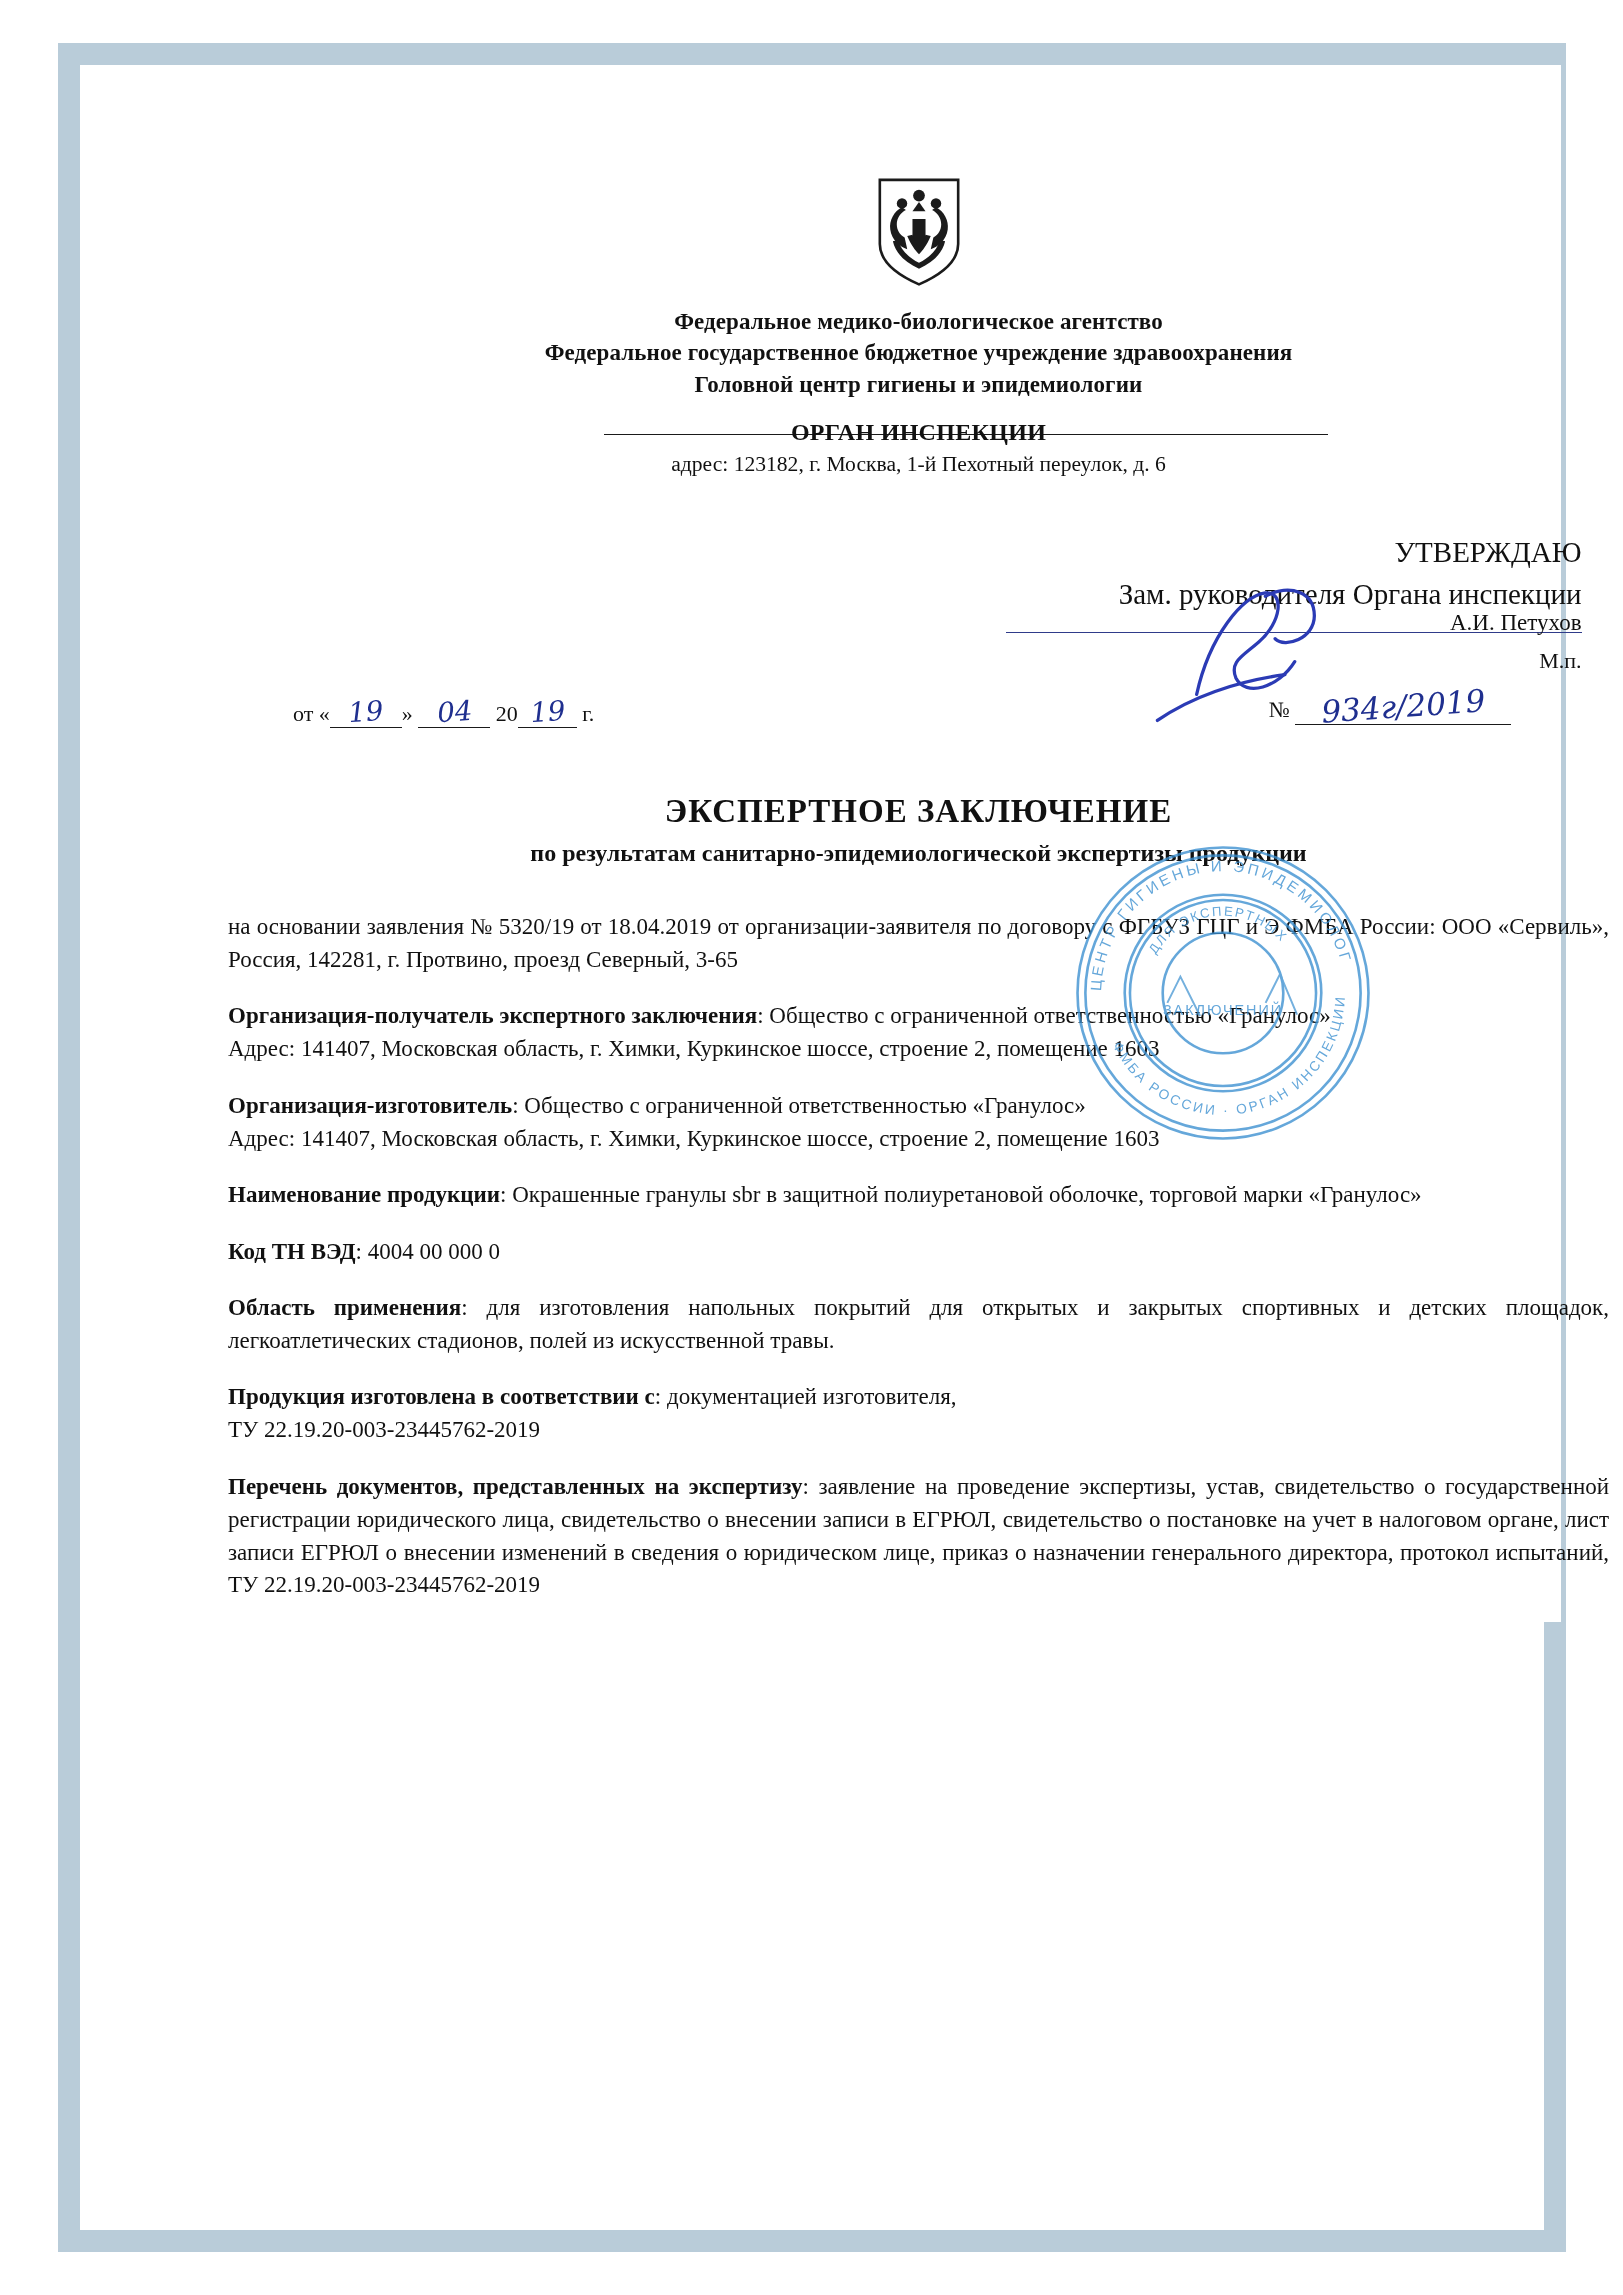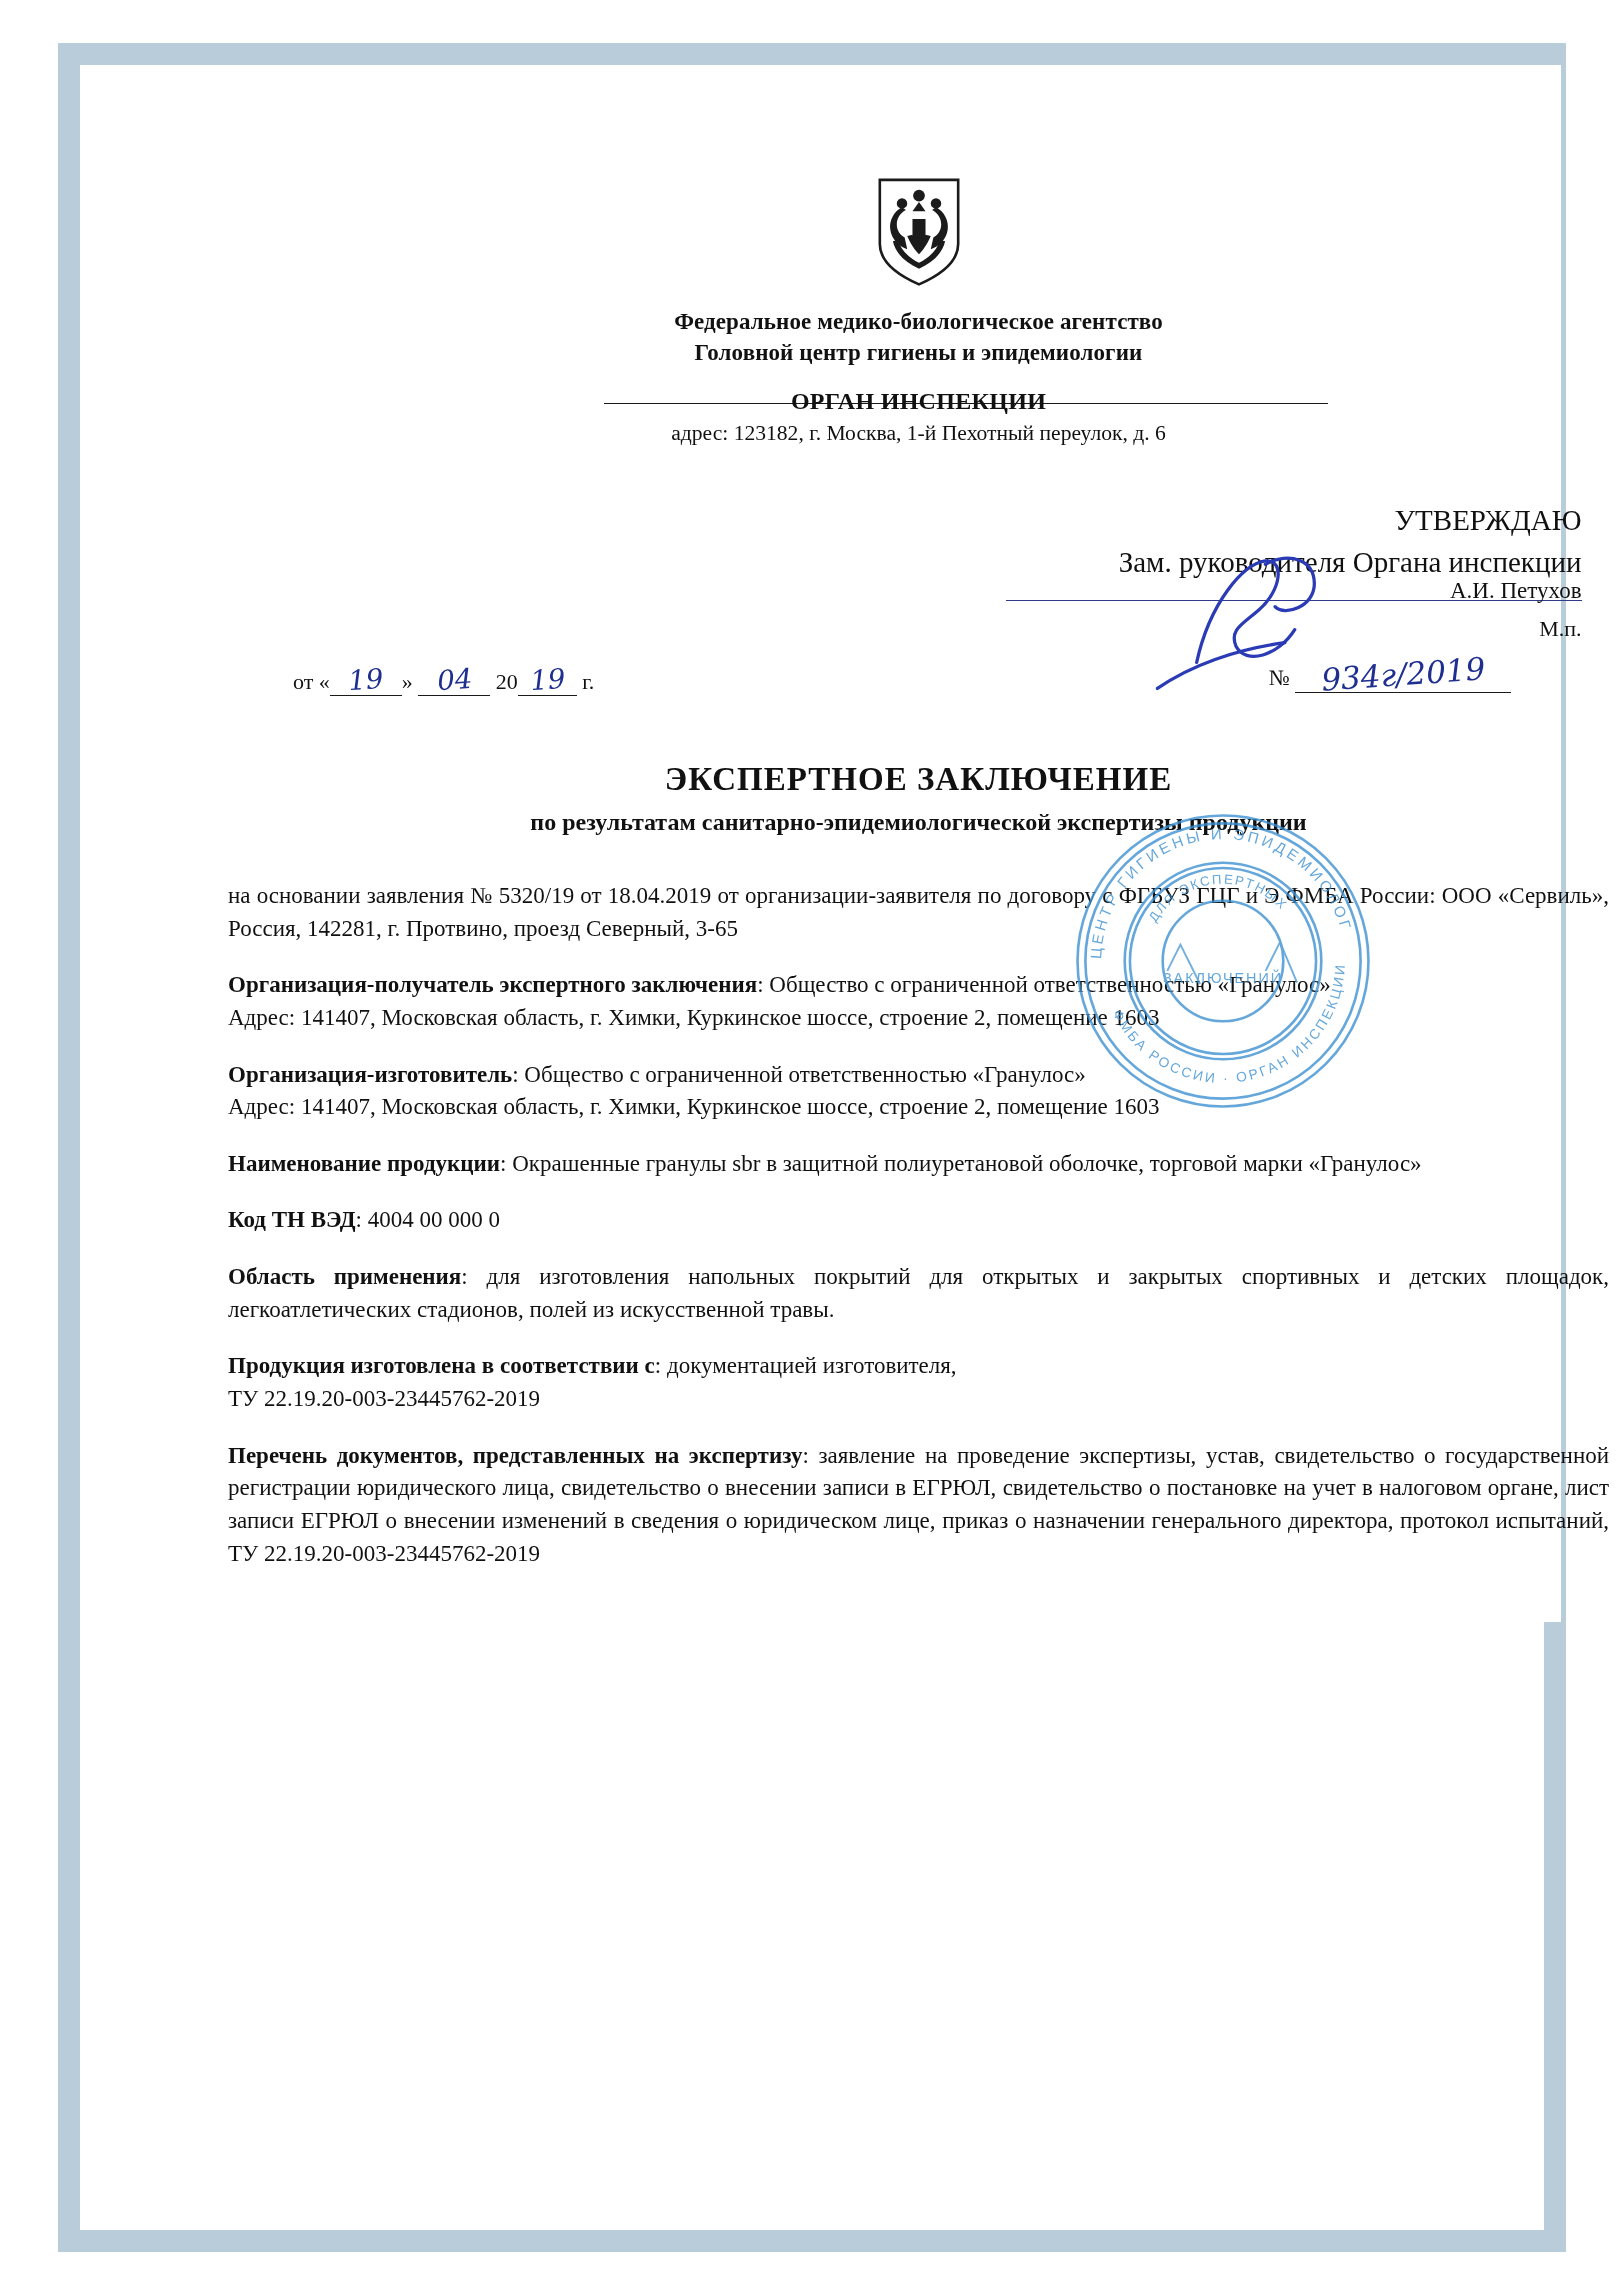--- a/index.html
+++ b/index.html
@@ -234,20 +234,21 @@
             <path d="M60 66 h20 v34 l-10 12 l-10 -12 z"></path>
             <path d="M52 92 c6 14 12 22 18 28 c6 -6 12 -14 18 -28 l-8 -2 c-4 10 -7 15 -10 19 c-3 -4 -6 -9 -10 -19 z"></path>
             <path d="M30 100 c4 18 18 32 40 42 c22 -10 36 -24 40 -42 l-8 -2 c-4 15 -16 27 -32 35 c-16 -8 -28 -20 -32 -35 z"></path>
           </g>
         </svg>
       </span>
     </div>
 
     <div class="org-lines">
       <div>Федеральное медико-биологическое агентство</div>
+      <div>Федеральное государственное бюджетное учреждение здравоохранения</div>
       <div>Головной центр гигиены и эпидемиологии</div>
     </div>
 
     <div class="insp-block">
       <div class="insp-rule"></div>
       <div class="insp-title">ОРГАН ИНСПЕКЦИИ</div>
       <div class="insp-addr">адрес: 123182, г. Москва, 1-й Пехотный переулок, д. 6</div>
     </div>
 
     <div class="mid-row">

